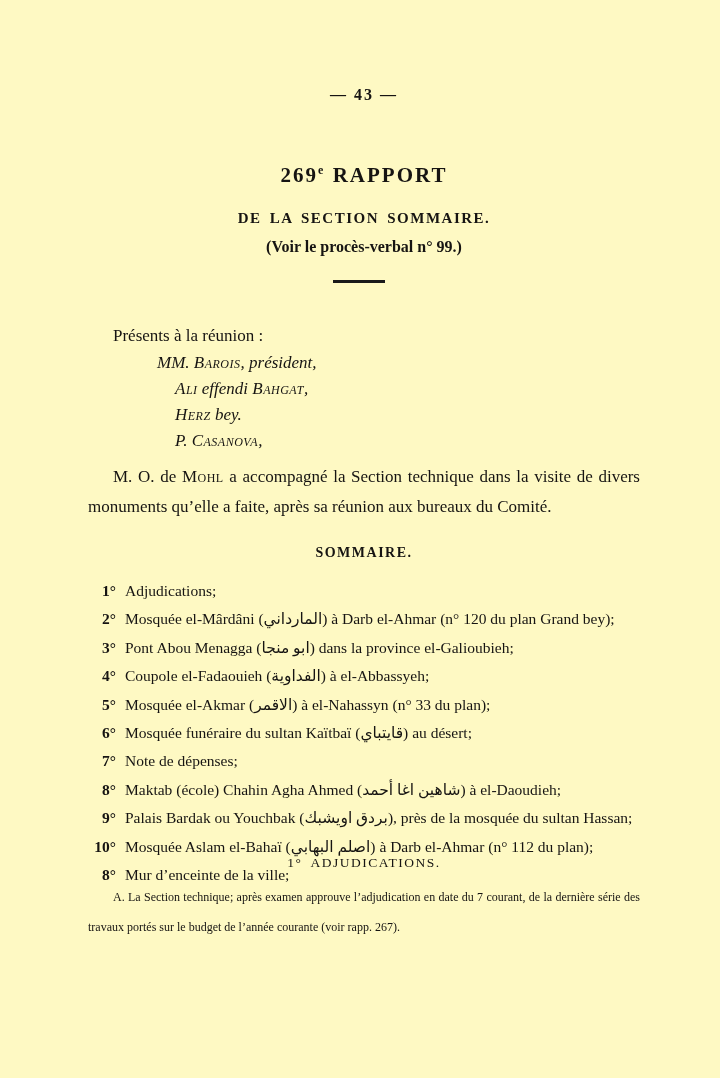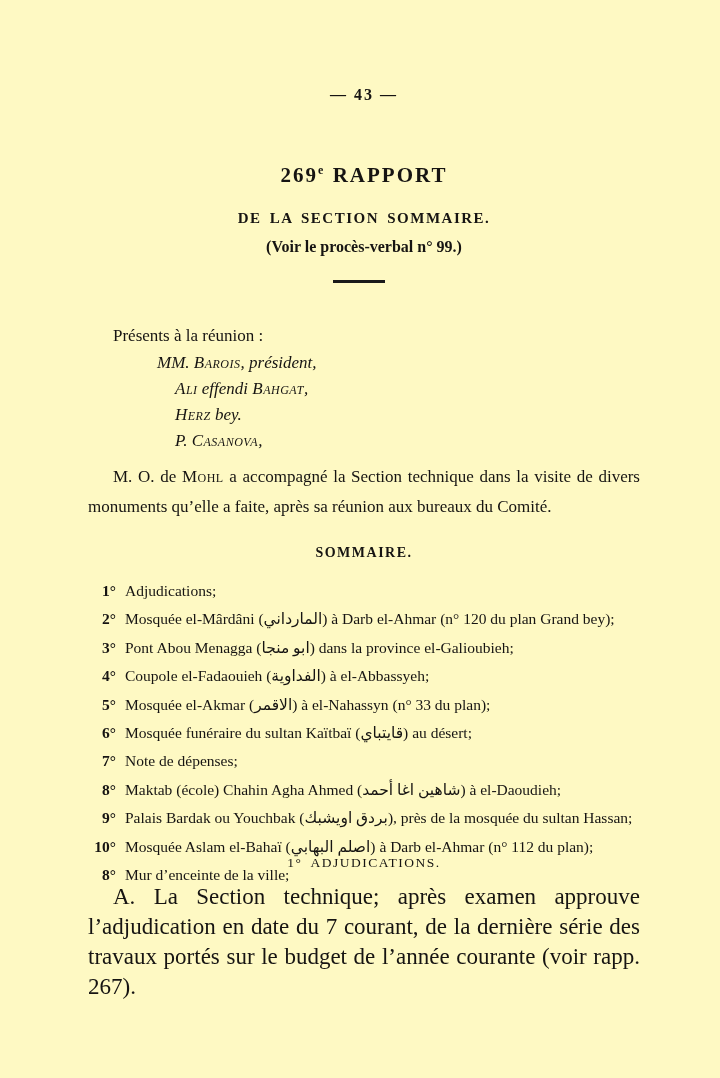--- a/index.html
+++ b/index.html
@@ -30,21 +30,21 @@
   .sc{font-variant:small-caps;letter-spacing:0.5px;}
   .excused{text-indent:25px;margin-top:2px;line-height:26px;}
   .visit{text-indent:25px;line-height:30px;text-align:justify;margin-top:8px;}
 
   .som-head{top:545px;font-size:14px;font-weight:bold;letter-spacing:1.5px;}
   .som-list{top:573px;left:88px;width:556px;font-size:15.5px;line-height:20.4px;}
   .som-item{padding-left:37px;text-indent:-37px;text-align:justify;margin-top:8px;}
   .som-num{display:inline-block;width:28px;text-align:right;text-indent:0;margin-right:9px;font-weight:bold;}
 
   .sec-head{top:855px;font-size:13.5px;font-weight:normal;letter-spacing:1.5px;word-spacing:4px;}
-  .sec-para{top:882px;font-size:23px;line-height:30px;text-indent:25px;text-align:justify;}
+  .sec-para{top:882px;font-size:12px;line-height:30px;text-indent:25px;text-align:justify;}
 </style>
 </head>
 <body>
 
 <div class="page">
 
   <div class="abs center pagenum">— 43 —</div>
 
   <div class="abs center title-main"><span>269</span><sup>e</sup><span> RAPPORT</span></div>
 

